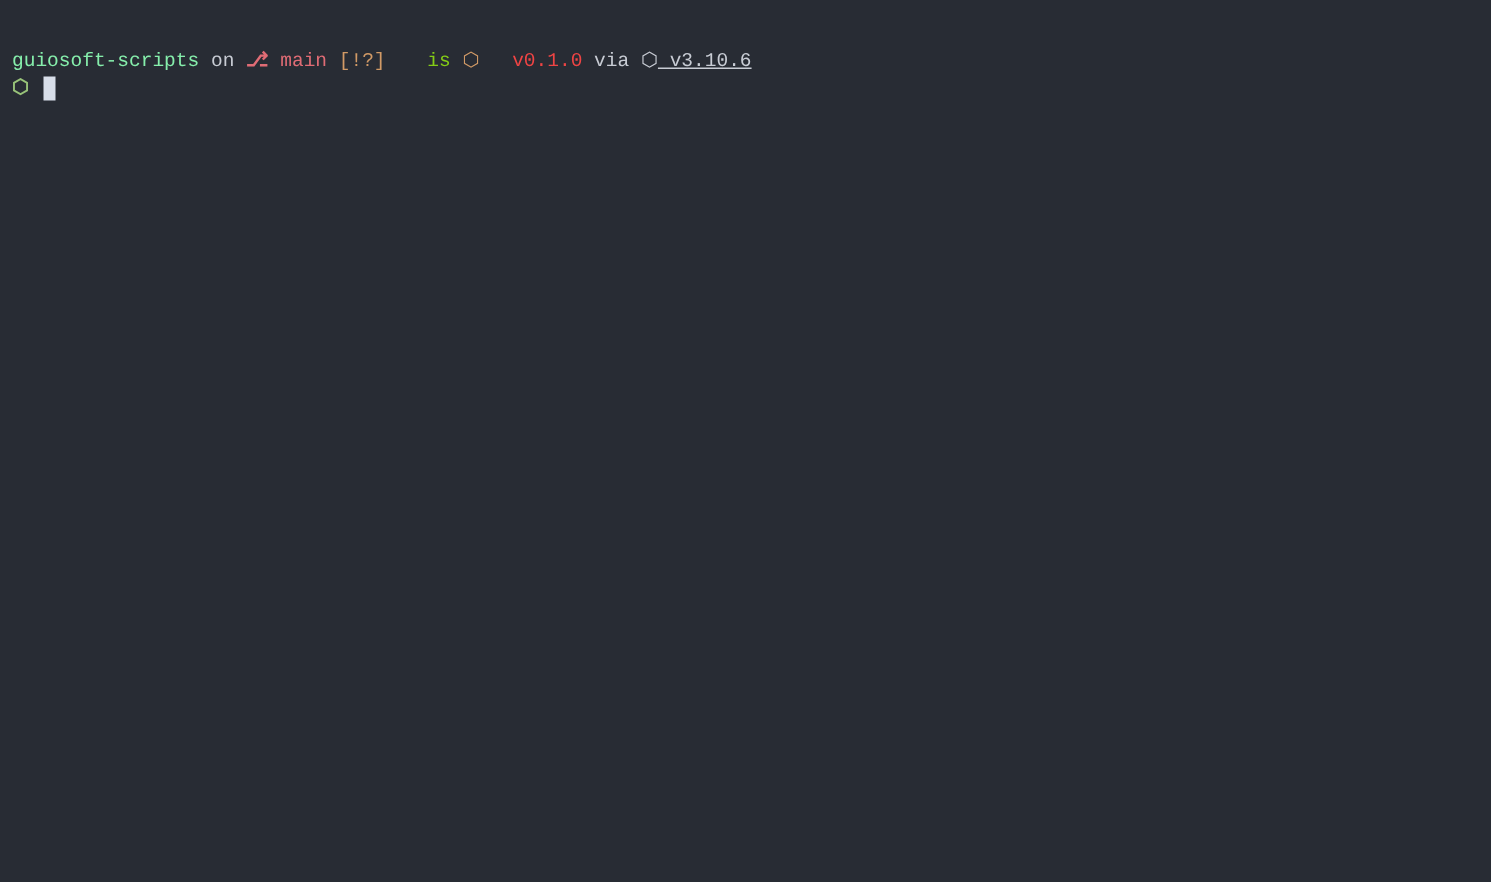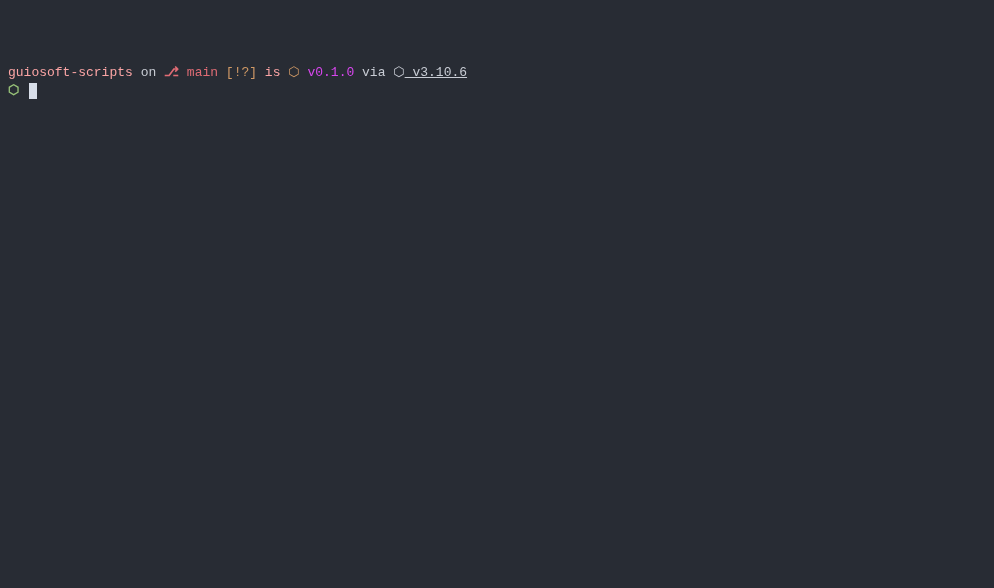--- a/index.html
+++ b/index.html
@@ -21,44 +21,45 @@
     .terminal {
       padding: 32px 8px 8px 8px;
     }
     .prompt-line {
       display: flex;
       flex-wrap: wrap;
       align-items: baseline;
       white-space: pre;
     }
     .directory {
-      color: #fca5a5;
-      margin-top: 32px;
+      color: #86efac;
     }
     .on-text {
       color: #c8ccd4;
     }
     .branch-icon {
       color: #e06c75;
       font-weight: bold;
     }
     .branch-name {
       color: #e06c75;
     }
     .git-status {
       color: #d19a66;
     }
     .is-text {
-      color: #fca5a5;
+      color: #84cc16;
+      margin-left: 20px;
     }
     .package-icon {
       color: #d19a66;
     }
     .version1 {
-      color: #d946ef;
+      color: #ef4444;
+      margin-left: 14px;
     }
     .via-text {
       color: #c8ccd4;
       text-align: right;
     }
     .python-icon {
       color: #c8ccd4;
     }
     .version2 {
       color: #c8ccd4;

